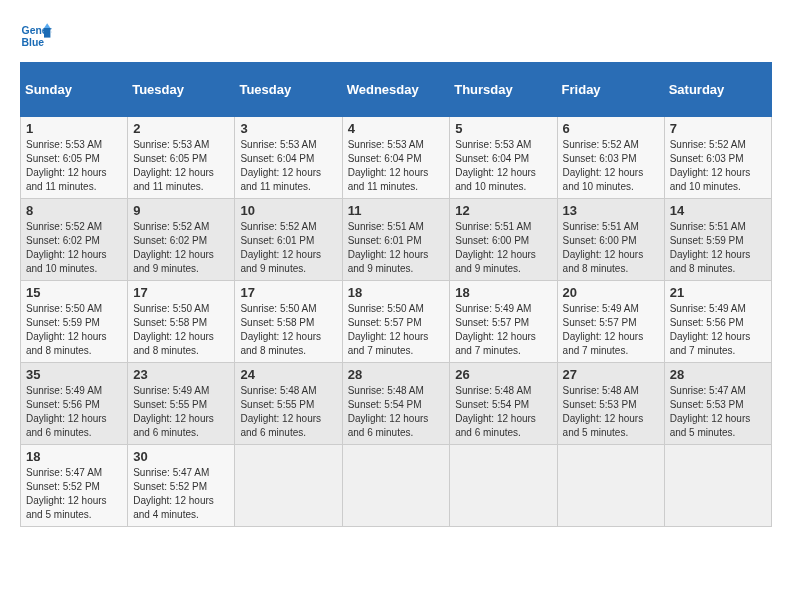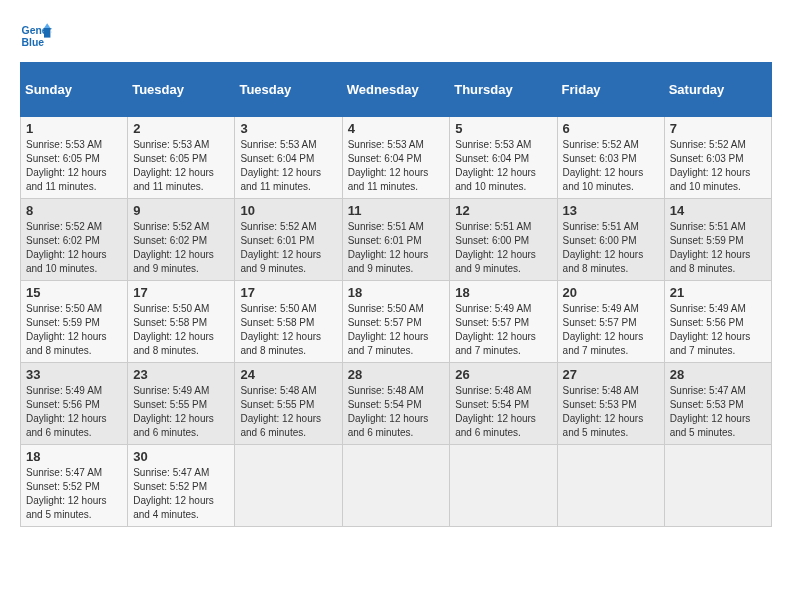--- a/index.html
+++ b/index.html
@@ -210,21 +210,21 @@
           <span class="day-num">20</span>
 <div class="day-info">Sunrise: 5:49 AM<br>Sunset: 5:57 PM<br>Daylight: 12 hours and 7 minutes.</div>
         </td>
         <td>
           <span class="day-num">21</span>
 <div class="day-info">Sunrise: 5:49 AM<br>Sunset: 5:56 PM<br>Daylight: 12 hours and 7 minutes.</div>
         </td>
       </tr>
       <tr>
         <td>
-          <span class="day-num">33</span>
+          <span class="day-num">35</span>
 <div class="day-info">Sunrise: 5:49 AM<br>Sunset: 5:56 PM<br>Daylight: 12 hours and 6 minutes.</div>
         </td>
         <td>
           <span class="day-num">23</span>
 <div class="day-info">Sunrise: 5:49 AM<br>Sunset: 5:55 PM<br>Daylight: 12 hours and 6 minutes.</div>
         </td>
         <td>
           <span class="day-num">24</span>
 <div class="day-info">Sunrise: 5:48 AM<br>Sunset: 5:55 PM<br>Daylight: 12 hours and 6 minutes.</div>
         </td>

